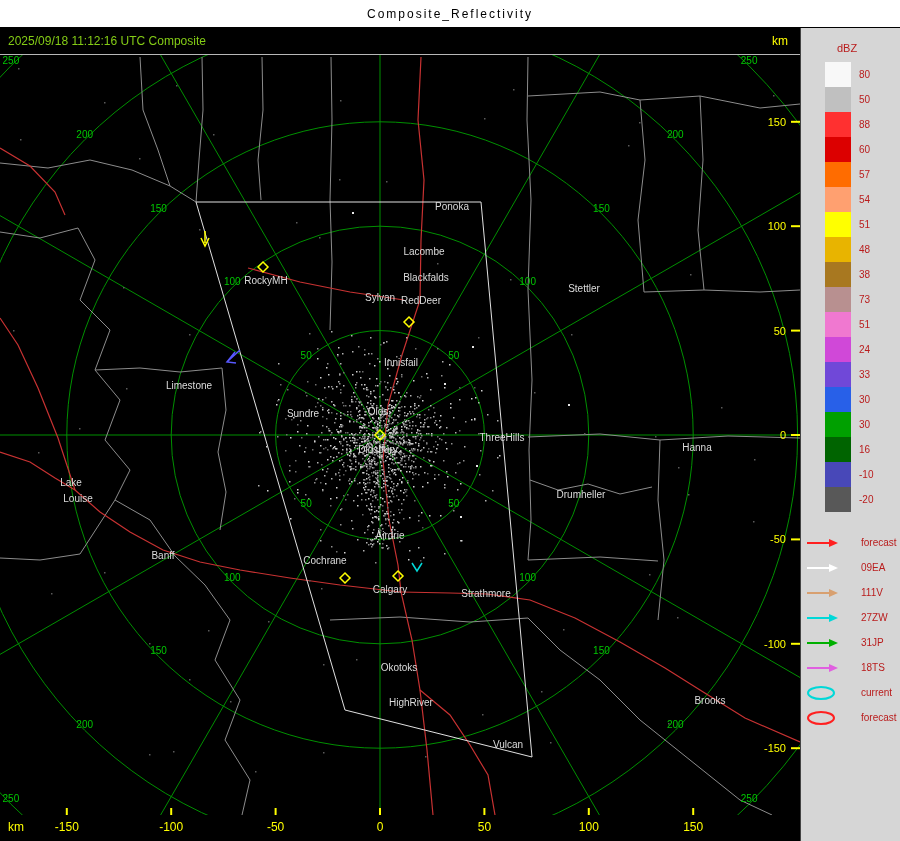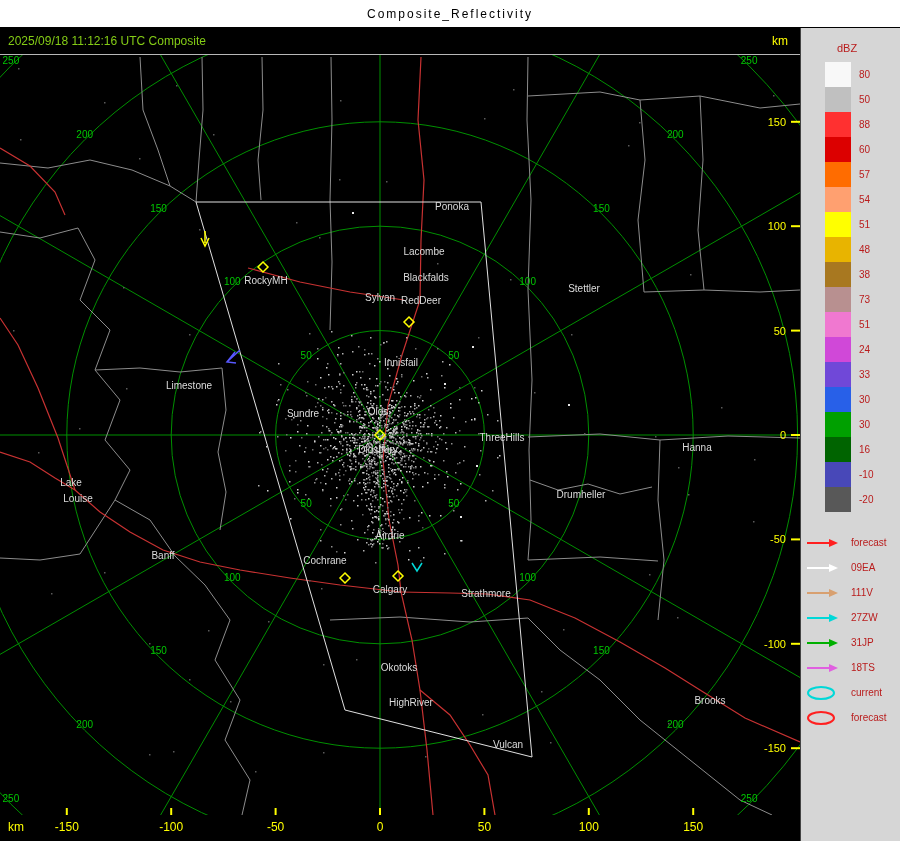--- a/index.html
+++ b/index.html
@@ -18,21 +18,21 @@
   .baxis{position:absolute;top:5px;transform:translateX(-50%);color:#ffff00;font-size:12px;}
   .sidebar{position:absolute;left:800px;top:28px;width:100px;height:813px;background:#d6d6d6;
            border-left:1px solid #444;color:#b91c1c;}
   .dbz{margin:14px 0 8px 36px;font-size:11px;}
   .cbar{margin-left:6px;}
   .crow{display:flex;height:25px;align-items:center;padding-left:18px;}
   .swatch{width:26px;height:25px;}
   .clabel{margin-left:8px;font-size:10px;}
   .legend{margin-left:4px;margin-top:18px;}
   .lrow{display:flex;height:25px;align-items:center;}
-  .llabel{margin-left:12px;font-size:10px;}
+  .llabel{margin-left:22px;font-size:10px;}
 </style>
 </head>
 <body>
 
 <div class="screen">
 
   <div class="titlebar">
     <span>Composite_Reflectivity</span>
   </div>
 

